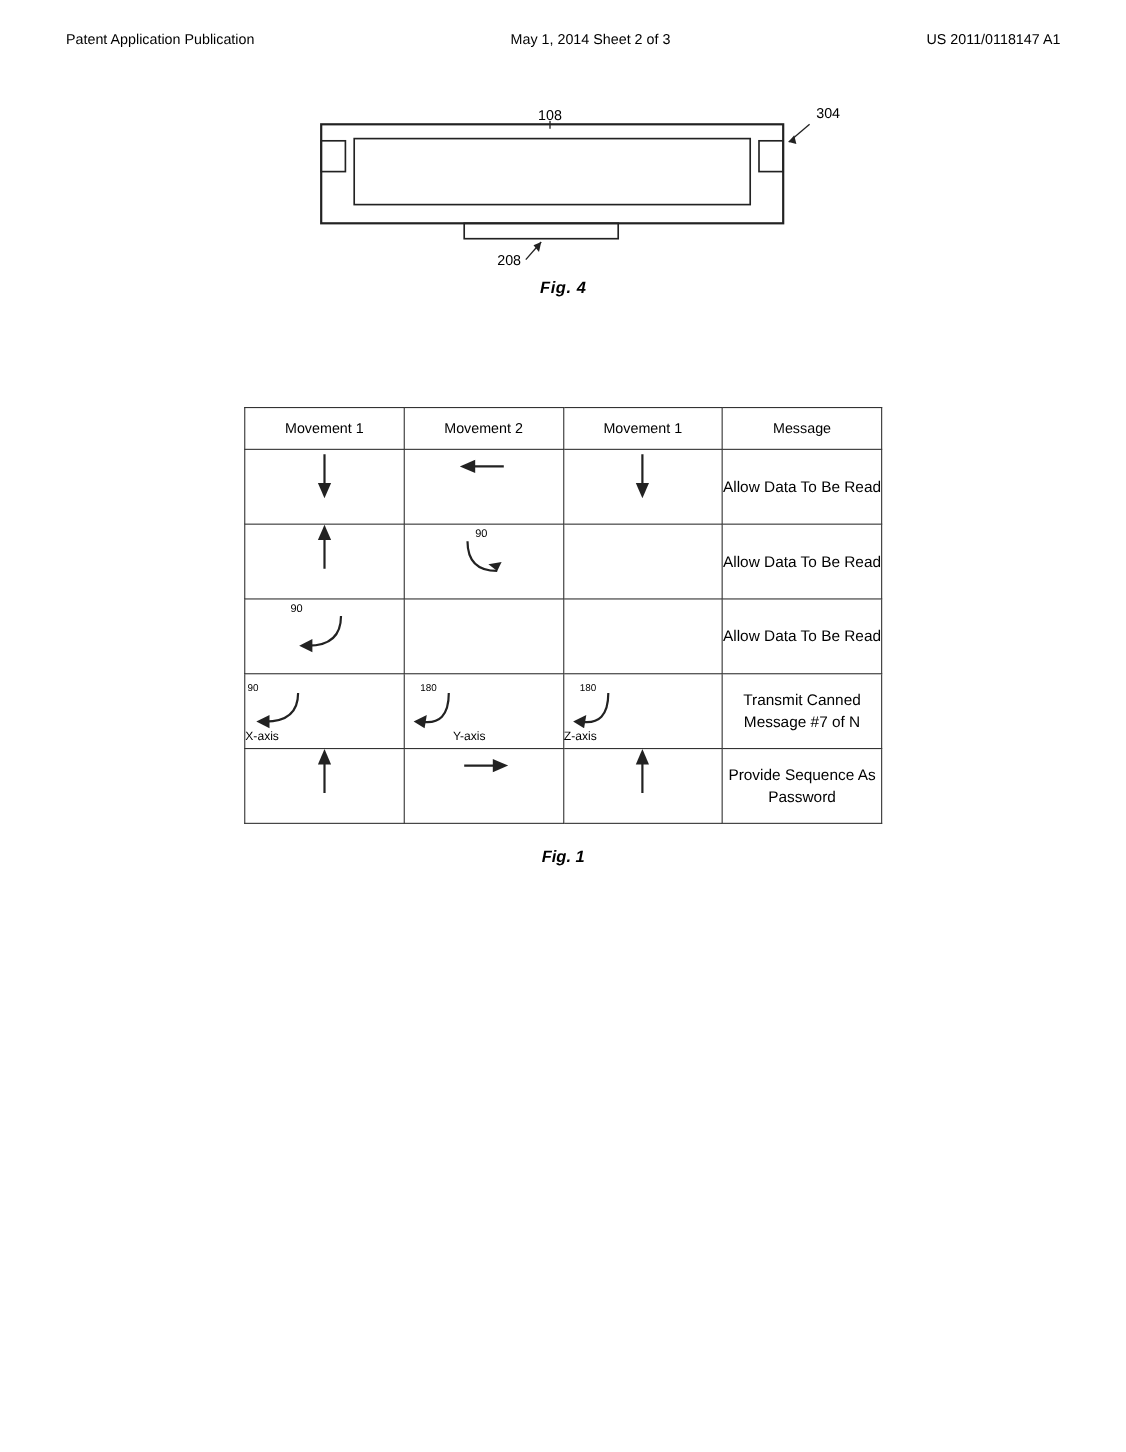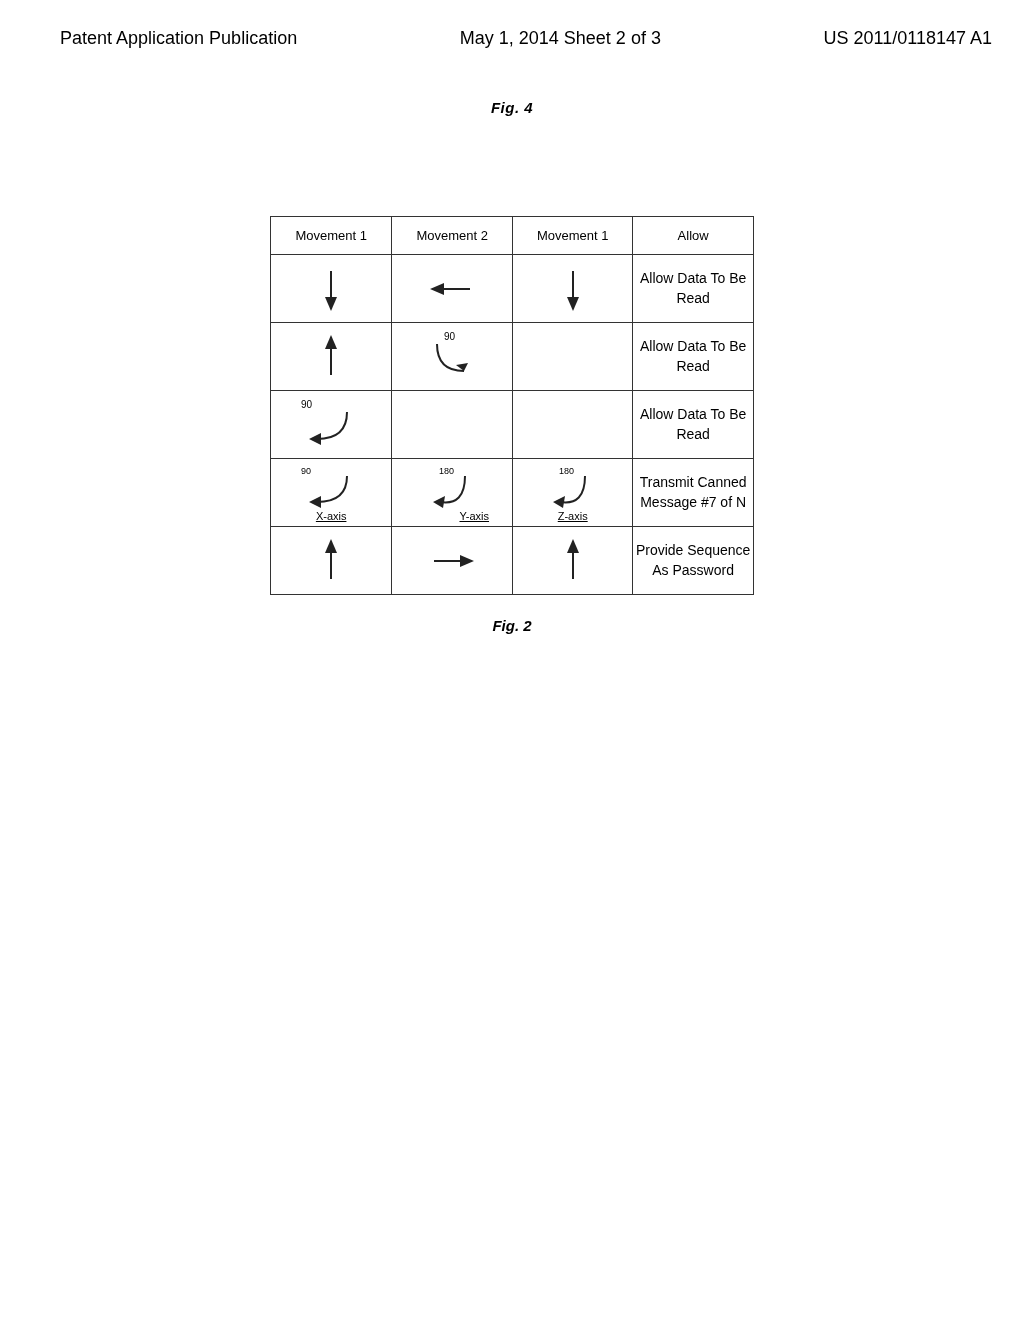--- a/index.html
+++ b/index.html
@@ -10,22 +10,22 @@
       min-height: 1320px;
       position: relative;
       overflow-x: hidden;
     }
 
     
     .header {
       display: flex;
       justify-content: space-between;
       align-items: center;
-      padding: 28px 32px 0 60px;
-      font-size: 18px;
+      padding: 28px 60px 0 60px;
+      font-size: 13px;
     }
 
     
     .fig4-container {
       position: relative;
       width: 100%;
       display: flex;
       flex-direction: column;
       align-items: center;
       margin-top: 50px;
@@ -65,45 +65,44 @@
     }
 
     
     .table-wrap {
       position: relative;
       margin-top: 20px;
     }
 
     table {
       border-collapse: collapse;
-      width: 484px;
+      width: 580px;
     }
 
     table th, table td {
       border: 1.5px solid #333;
       text-align: center;
       vertical-align: middle;
       padding: 0;
       height: 68px;
       width: 145px;
       font-size: 13px;
     }
 
     table th {
       font-weight: normal;
       font-size: 13px;
       height: 38px;
     }
 
     .cell-svg {
       display: flex;
-      align-items: center;
+      align-items: flex-start;
       justify-content: center;
       height: 100%;
-      text-decoration: underline;
     }
 
     .action-text {
       font-size: 14px;
       line-height: 1.4;
     }
 
     .fig5-top-area {
       position: relative;
       width: 580px;
@@ -113,34 +112,62 @@
 </head>
 <body>
 
 <div class="header">
   <span>Patent Application Publication</span>
   <span>May 1, 2014   Sheet 2 of 3</span>
   <span>US 2011/0118147 A1</span>
 </div>
 
 <div class="fig4-container">
+  <div class="fig4-svg-wrap">
+    <svg width="560" height="160" viewBox="0 0 560 160">
+
+      <rect x="60" y="20" width="420" height="90" fill="none" stroke="#222" stroke-width="2"></rect>
+
+      <rect x="90" y="33" width="360" height="60" fill="none" stroke="#222" stroke-width="1.5"></rect>
+
+      <rect x="60" y="35" width="22" height="28" fill="none" stroke="#222" stroke-width="1.5"></rect>
+
+      <rect x="458" y="35" width="22" height="28" fill="none" stroke="#222" stroke-width="1.5"></rect>
+
+      <rect x="190" y="110" width="140" height="14" fill="none" stroke="#222" stroke-width="1.5"></rect>
+
+      <text x="268" y="16" font-size="13" font-family="Arial" text-anchor="middle">108</text>
+      <line x1="268" y1="17" x2="268" y2="24" stroke="#222" stroke-width="1.2"></line>
+
+      <text x="510" y="14" font-size="13" font-family="Arial">304</text>
+
+      <line x1="504" y1="20" x2="485" y2="36" stroke="#222" stroke-width="1.2"></line>
+
+      <polygon points="485,36 490,30 492,38" fill="#222"></polygon>
+
+      <text x="220" y="148" font-size="13" font-family="Arial">208</text>
+
+      <line x1="246" y1="143" x2="260" y2="127" stroke="#222" stroke-width="1.2"></line>
+      <polygon points="260,127 253,130 258,136" fill="#222"></polygon>
+    </svg>
+  </div>
   <div class="fig4-label">Fig. 4</div>
 </div>
 
 <div class="fig5-container">
 
 
   <div class="table-wrap">
     <table>
       <thead>
         <tr>
           <th>Movement 1</th>
           <th>Movement 2</th>
           <th>Movement 1</th>
-          <th>Allow</th>
+          <th>Message</th>
         </tr>
       </thead>
       <tbody>
 
         <tr>
           <td>
             <div class="cell-svg">
               <svg width="30" height="44" viewBox="0 0 30 44">
                 <line x1="15" y1="4" x2="15" y2="36" stroke="#222" stroke-width="2"></line>
                 <polygon points="15,44 9,30 21,30" fill="#222"></polygon>
@@ -285,14 +312,14 @@
             </div>
           </td>
           <td>
             <span class="action-text">Provide Sequence As Password</span>
           </td>
         </tr>
       </tbody>
     </table>
   </div>
 
-  <div class="fig5-label">Fig. 2</div>
+  <div class="fig5-label">Fig. 1</div>
 </div>
 
 </body></html>

